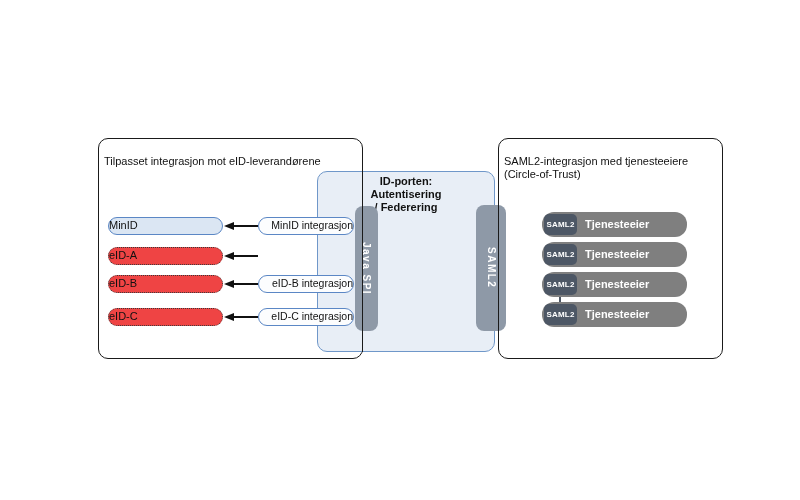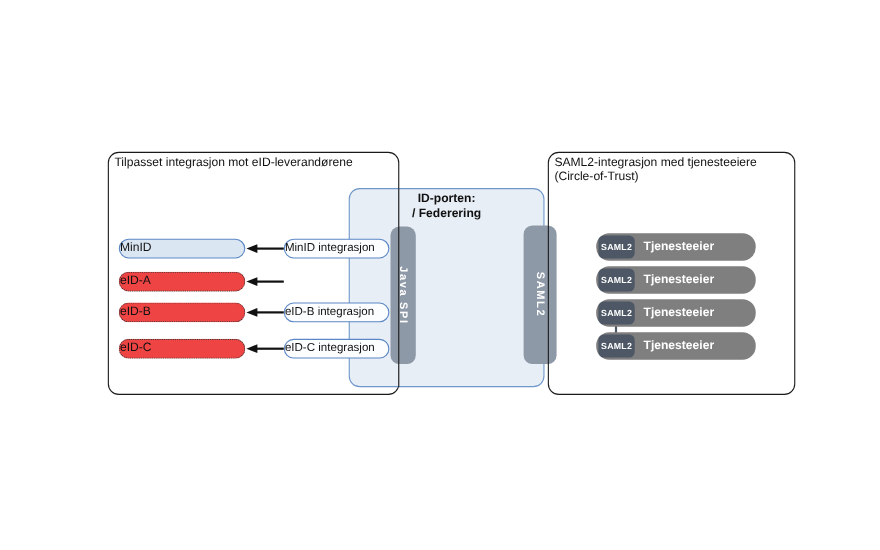--- a/index.html
+++ b/index.html
@@ -4,21 +4,21 @@
 <style>
   html,body{margin:0;padding:0;background:#ffffff;}
   #canvas{position:relative;width:800px;height:500px;background:#ffffff;overflow:hidden;
           font-family:"Liberation Sans",sans-serif;color:#111;}
 
   
   .panel{position:absolute;box-sizing:border-box;background:#ffffff;
          border:1.5px solid #1a1a1a;border-radius:10px;z-index:1;}
   #panel-left{left:98px;top:138px;width:265px;height:221px;}
   #panel-right{left:498px;top:138px;width:225px;height:221px;}
-  .panel-title{position:absolute;left:5px;top:3px;font-size:11px;line-height:13px;
+  .panel-title{position:absolute;left:5px;top:16px;font-size:11px;line-height:13px;
                white-space:nowrap;color:#111;}
 
   
   #panel-idporten{position:absolute;left:317px;top:171px;width:178px;height:181px;
                   box-sizing:border-box;background:rgba(229,236,245,0.9);
                   border:1.5px solid #6f97c9;border-radius:10px;z-index:3;}
   #idporten-title{position:absolute;left:317px;top:175px;width:178px;text-align:center;
                   font-weight:bold;font-size:11px;line-height:13px;z-index:4;}
 
   
@@ -37,21 +37,21 @@
   
   .pill{position:absolute;left:108px;width:115px;height:18px;box-sizing:border-box;
         border-radius:9px;font-size:11px;text-align:left;line-height:15px;z-index:4;}
   .pill.solid{border:1.5px solid #5b87c5;background:#dbe6f3;}
   .pill.dotted{border:1.5px dotted #3a3a3a;background:#ef4444;}
   .py1{top:217px}.py2{top:247px}.py3{top:275px}.py4{top:308px}
 
   
   .ipill{position:absolute;left:258px;width:96px;height:18px;box-sizing:border-box;
          border:1.5px solid #5b87c5;border-radius:9px;background:#fcfdfe;
-         font-size:10.5px;text-align:left;line-height:15px;z-index:4;white-space:nowrap;}
+         font-size:10.5px;text-align:right;line-height:15px;z-index:4;white-space:nowrap;}
 
   
   .arrow{position:absolute;left:224px;width:34px;height:9px;z-index:4;}
   .arrow .shaft{position:absolute;left:8px;right:0;top:3.75px;height:1.5px;background:#111;}
   .arrow .head{position:absolute;left:0;top:0;width:0;height:0;
                border-top:4.5px solid transparent;border-bottom:4.5px solid transparent;
                border-right:10px solid #111;}
   .ay1{top:221.5px}.ay2{top:251.5px}.ay3{top:279.5px}.ay4{top:312.5px}
 
   
@@ -79,20 +79,21 @@
   <div class="panel" id="panel-right">
     <div class="panel-title">
       <div>SAML2-integrasjon med tjenesteeiere</div>
       <div>(Circle-of-Trust)</div>
     </div>
   </div>
 
   <div id="panel-idporten"></div>
   <div id="idporten-title">
     <div>ID-porten:</div>
+    <div>Autentisering</div>
     <div>/ Federering</div>
   </div>
 
   <div class="pill solid py1">MinID</div>
   <div class="pill dotted py2">eID-A</div>
   <div class="pill dotted py3">eID-B</div>
   <div class="pill dotted py4">eID-C</div>
 
   <div class="ipill py1">MinID integrasjon</div>
   <div class="ipill py3">eID-B integrasjon</div>

